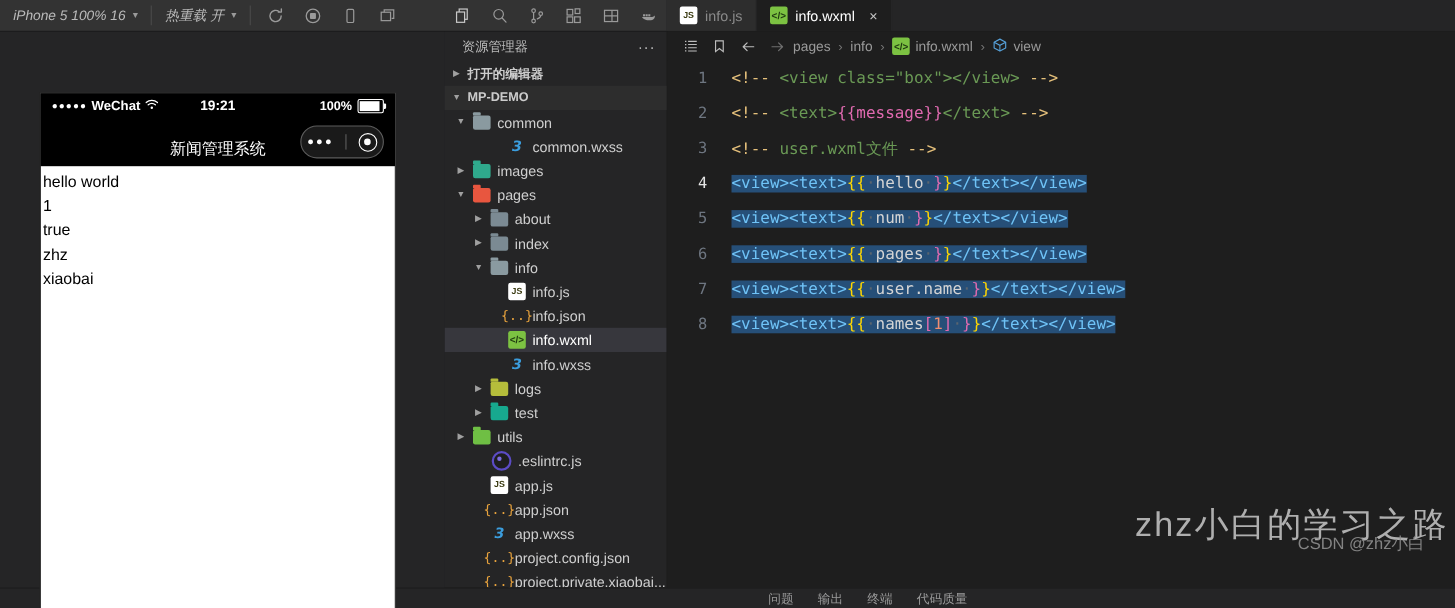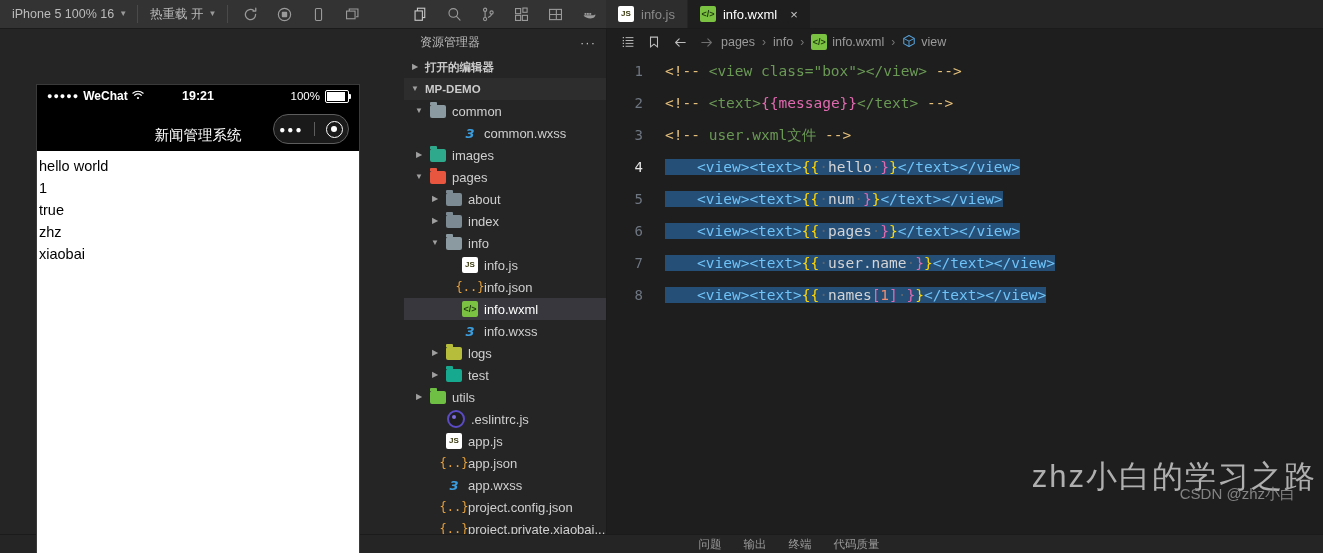--- a/index.html
+++ b/index.html
@@ -6,21 +6,21 @@
   body{
     width:1323px;height:553px;overflow:hidden;
     font-family:"Liberation Sans","DejaVu Sans",sans-serif;
     color:#cccccc;-webkit-font-smoothing:antialiased;
   }
   .app{position:relative;width:1323px;height:553px;background:#252526;display:flex;flex-direction:column;}
 
   
   .topbar{height:28px;min-height:28px;background:#333333;display:flex;align-items:stretch;border-bottom:1px solid #1b1b1b;}
   .tb-left{width:404px;display:flex;align-items:center;}
-  .tb-sel{display:flex;align-items:center;height:28px;padding:0 10px 0 12px;font-size:12.5px;color:#bbbbbb;white-space:nowrap;}
+  .tb-sel{display:flex;align-items:center;height:28px;padding:0 10px 0 12px;font-size:12.5px;color:#bbbbbb;white-space:nowrap;font-style:italic;}
   .tb-sep{width:1px;height:18px;background:#4a4a4a;align-self:center;}
   .caret{margin-left:5px;font-size:8px;color:#9a9a9a;line-height:1;}
   .tb-icons{display:flex;align-items:center;gap:0px;margin-left:6px;}
   .tb-ico{width:34px;height:28px;display:flex;align-items:center;justify-content:center;}
   .tb-ico svg{display:block;}
 
   
   .act-strip{width:202px;display:flex;align-items:center;}
   .act-ico{width:34px;height:28px;display:flex;align-items:center;justify-content:center;}
 
@@ -41,21 +41,21 @@
   
   .body{flex:1;display:flex;min-height:0;}
 
   
   .sim{width:404px;background:#252526;position:relative;flex:0 0 404px;}
   .device{position:absolute;left:36px;top:55px;width:324px;height:498px;background:#000;border:1px solid #3a3a3a;box-sizing:border-box;overflow:hidden;}
   .statusbar{height:22px;background:#000;color:#fff;display:flex;align-items:center;padding:0 10px;font-size:12px;position:relative;}
   .sb-left{display:flex;align-items:center;gap:4px;font-size:12px;font-weight:bold;}
   .dots{letter-spacing:1px;font-size:9px;}
   .sb-time{position:absolute;left:0;right:0;text-align:center;font-size:12.5px;font-weight:bold;pointer-events:none;}
-  .sb-right{margin-left:auto;display:flex;align-items:flex-start;gap:5px;font-size:11.5px;font-weight:normal;z-index:1;}
+  .sb-right{margin-left:auto;display:flex;align-items:flex-end;gap:5px;font-size:11.5px;font-weight:bold;z-index:1;}
   .batt{width:22px;height:11px;border:1px solid #fff;border-radius:2px;position:relative;display:inline-block;}
   .batt:after{content:"";position:absolute;right:-3px;top:3px;width:2px;height:5px;background:#fff;border-radius:0 1px 1px 0;}
   .batt i{position:absolute;left:1px;top:1px;bottom:1px;width:18px;background:#fff;display:block;}
   .navbar{height:44px;background:#000;display:flex;align-items:center;justify-content:center;position:relative;}
   .nav-title{color:#fff;font-size:14.5px;margin-top:12px;}
   .capsule{position:absolute;right:10px;top:50%;transform:translateY(-50%);width:74px;height:28px;border:1px solid #5d5d5d;border-radius:15px;display:flex;align-items:center;justify-content:space-around;background:#1a1a1a;}
   .cap-dots{color:#fff;font-size:10px;letter-spacing:2px;}
   .cap-div{width:1px;height:14px;background:#5d5d5d;}
   .cap-ring{width:15px;height:15px;border:1.6px solid #fff;border-radius:50%;display:flex;align-items:center;justify-content:center;}
   .cap-ring i{width:6px;height:6px;background:#fff;border-radius:50%;display:block;}
@@ -83,21 +83,21 @@
   .editor{flex:1;background:#1e1e1e;display:flex;flex-direction:column;min-width:0;position:relative;}
   .crumbs{height:26px;display:flex;align-items:center;gap:0;padding-left:8px;font-size:12.5px;color:#9a9a9a;background:#1e1e1e;}
   .cr-ico{width:26px;height:26px;display:flex;align-items:center;justify-content:center;}
   .cr-item{display:flex;align-items:center;gap:5px;padding:0 2px;white-space:nowrap;}
   .cr-sep{padding:0 5px;color:#767676;font-size:12px;}
   .code{flex:1;position:relative;overflow:hidden;font-family:"DejaVu Sans Mono","Liberation Mono",monospace;font-size:14.5px;}
   .cline{height:32px;display:flex;align-items:center;}
   .gut{width:58px;flex:0 0 58px;text-align:right;padding-right:22px;box-sizing:border-box;color:#6e7681;font-size:14px;}
   .cline.cur .gut{color:#e4e4e4;}
   .ctext{white-space:pre;}
-  .hl{background:#264f78;padding-left:32px;}
+  .hl{background:#264f78;}
   .cmt{color:#e5c07b;}
   .cmt-in{color:#6a9955;}
   .tagb{color:#6fc3f7;}
   .mus-y{color:#ffd700;}
   .mus-p{color:#e06ab0;}
   .expr{color:#d4d4d4;}
   .num{color:#f08d70;}
   .sp{color:#5a6570;}
   .watermark{position:absolute;right:6px;bottom:36px;font-size:31px;color:#cfcfcf;opacity:.82;letter-spacing:2px;white-space:nowrap;}
   .csdn{position:absolute;right:28px;bottom:30px;font-size:15px;color:#8e8e8e;opacity:.9;white-space:nowrap;}

